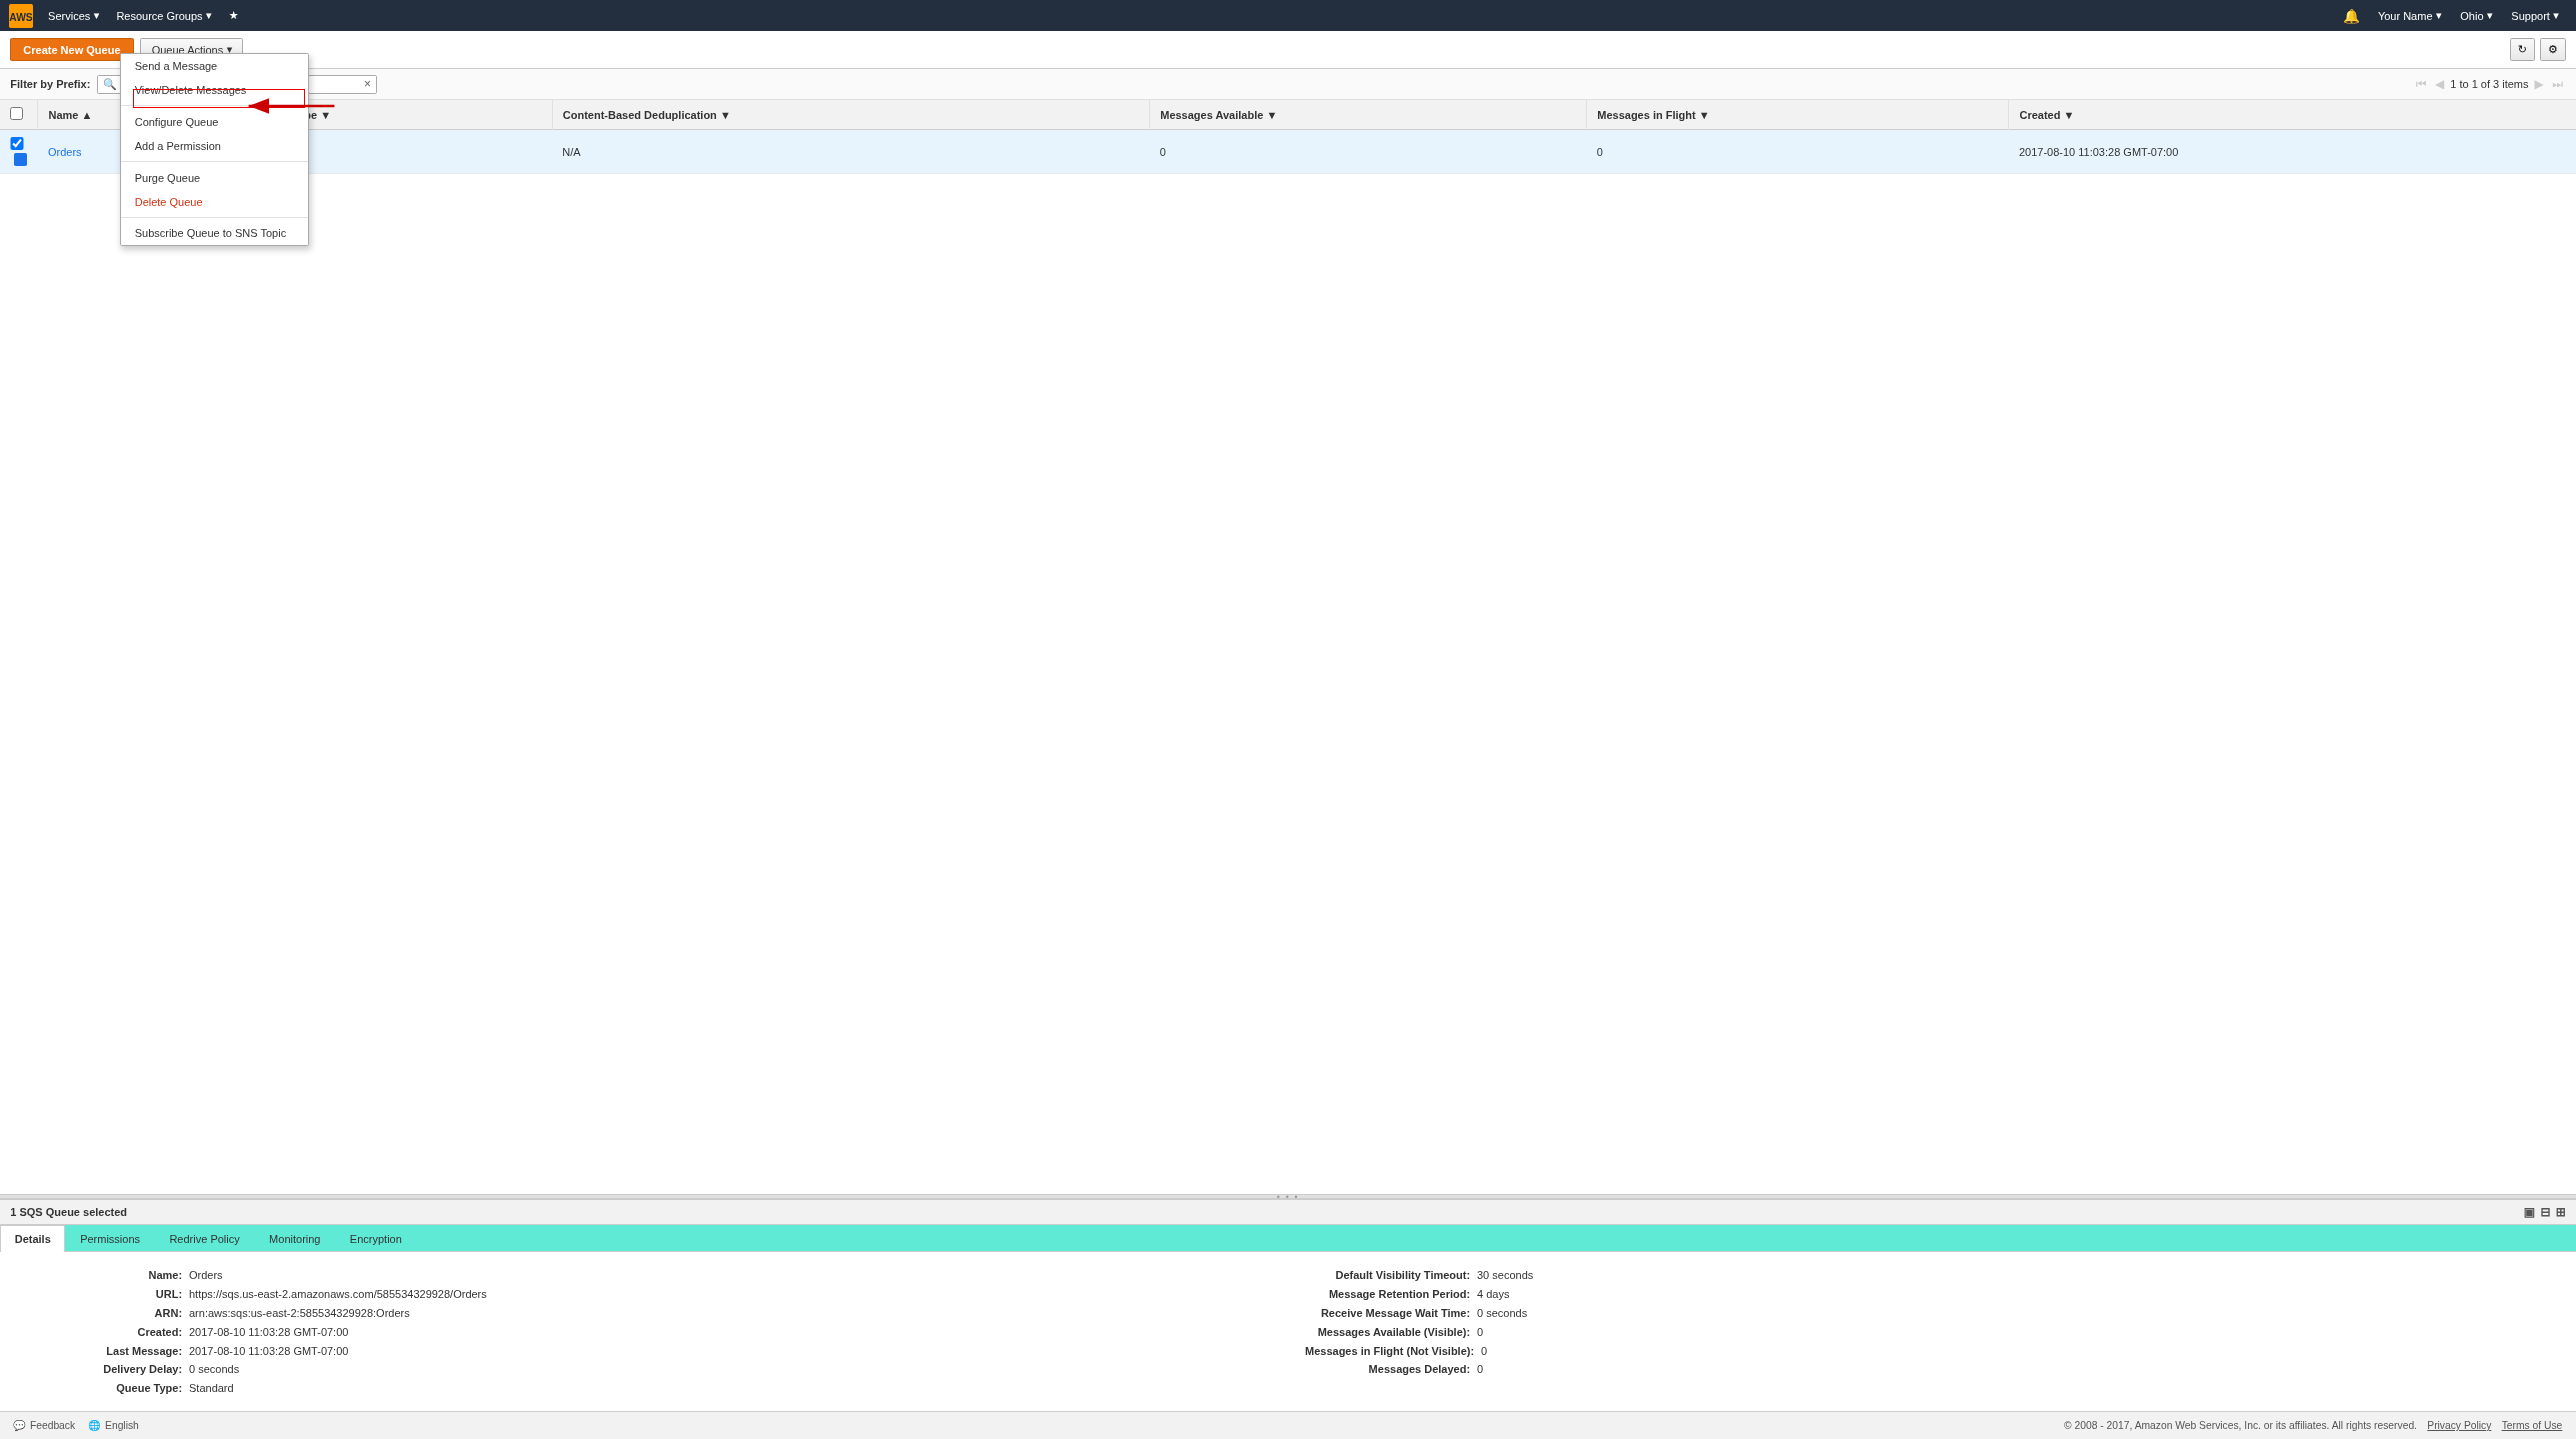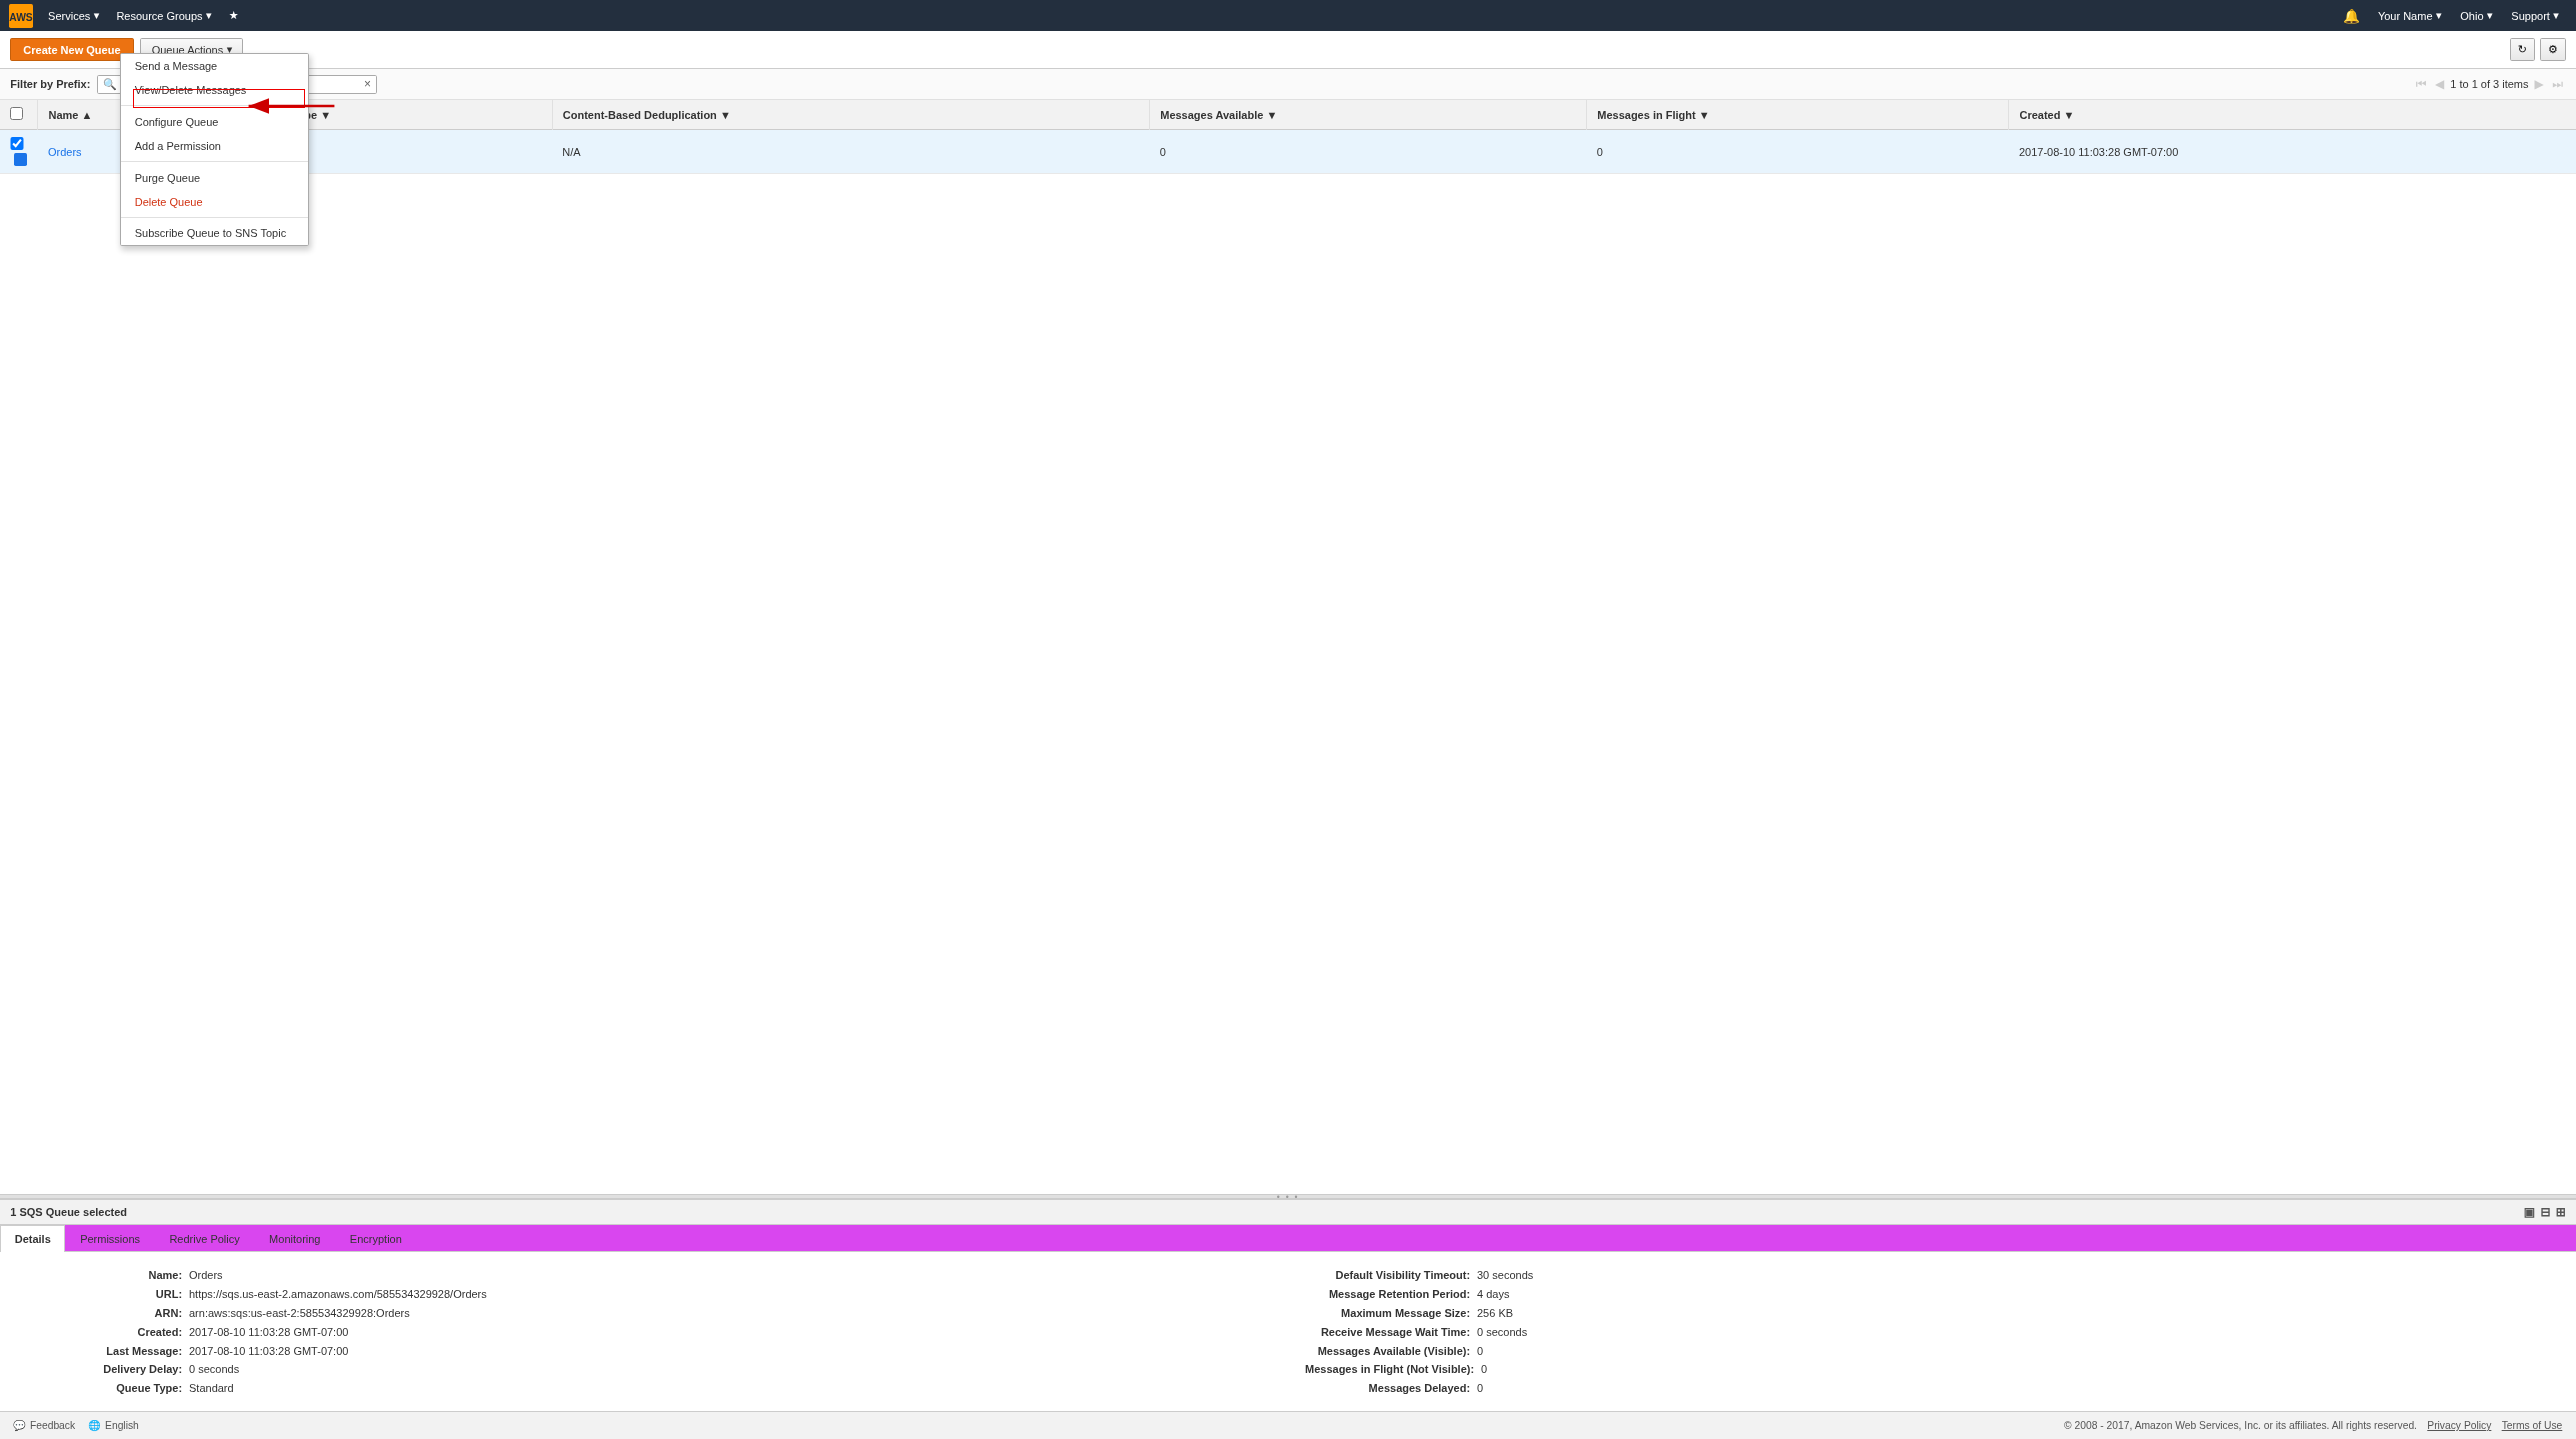--- a/index.html
+++ b/index.html
@@ -139,21 +139,21 @@
       justify-content: space-between;
       border-bottom: 0.9px solid #ccc;
     }
     .panel-header-icons { display: flex; gap: 5.2px; }
     .panel-icon-btn { cursor: pointer; font-size: 12px; color: #555; }
 
     
     #tabs {
       display: flex;
       border-bottom: 0.9px solid #ccc;
-      background: #d946ef;
+      background: #5eead4;
     }
     .tab {
       padding: 6.9px 13.7px;
       font-size: 11px;
       cursor: pointer;
       border: 0.9px solid transparent;
       border-bottom: none;
       margin-bottom: -0.9px;
       color: #333;
     }
@@ -406,24 +406,20 @@
     <div id="details-right">
         <div class="detail-row">
           <span class="detail-label">Default Visibility Timeout:</span>
           <span class="detail-value">30 seconds</span>
         </div>
         <div class="detail-row">
           <span class="detail-label">Message Retention Period:</span>
           <span class="detail-value">4 days</span>
         </div>
         <div class="detail-row">
-          <span class="detail-label">Maximum Message Size:</span>
-          <span class="detail-value">256 KB</span>
-        </div>
-        <div class="detail-row">
           <span class="detail-label">Receive Message Wait Time:</span>
           <span class="detail-value">0 seconds</span>
         </div>
         <div class="detail-row">
           <span class="detail-label">Messages Available (Visible):</span>
           <span class="detail-value">0</span>
         </div>
         <div class="detail-row">
           <span class="detail-label">Messages in Flight (Not Visible):</span>
           <span class="detail-value">0</span>

